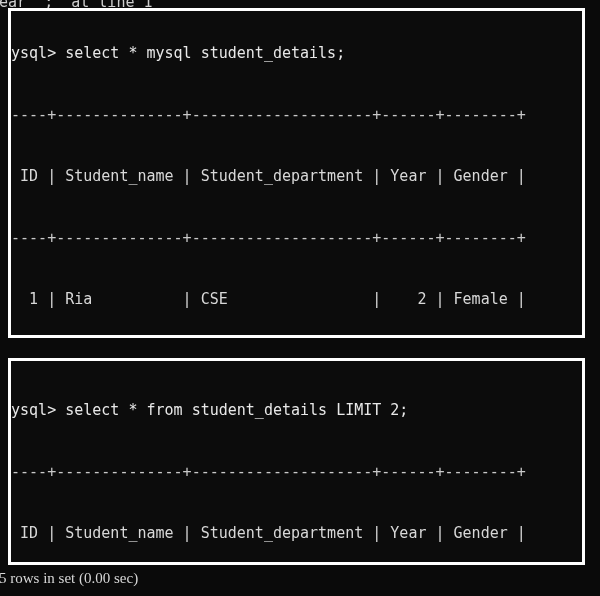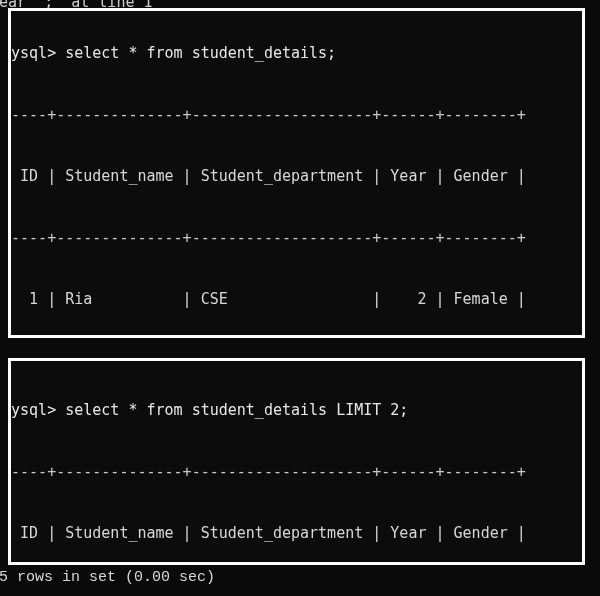--- a/index.html
+++ b/index.html
@@ -54,21 +54,21 @@
   .line.rule { color: #c9c9c9; }
   .prompt { color: #e8e8e8; }
 
   
   .outside-line {
     position: absolute;
     color: #d8d8d8;
     font-size: 15px;
     line-height: 20.5px;
     white-space: pre;
-    font-family: Liberation Mono, monospace;
+    font-family: Liberation Serif, serif;
   }
   #status-line-bottom {
     left: -1px;
     top: 568px;
   }
 
   
   #clipped-top {
     position: absolute;
     left: -1px;
@@ -81,21 +81,21 @@
     z-index: 0;
   }
 </style>
 </head>
 <body>
 
 <div id="clipped-top">ear ';' at line 1</div>
 
 <div class="frame" id="frame-one">
   <div class="term" id="term-one">
-    <span class="line prompt"><span>mysql&gt; </span><span>select * from student_details;</span></span>
+    <span class="line prompt"><span>mysql&gt; </span><span>select * mysql student_details;</span></span>
     <span class="line rule">+----+--------------+--------------------+------+--------+</span>
     <span class="line">| ID | Student_name | Student_department | Year | Gender |</span>
     <span class="line rule">+----+--------------+--------------------+------+--------+</span>
     <span class="line">|  1 | Ria          | CSE                |    2 | Female |</span>
     
     
     
     
     
     

